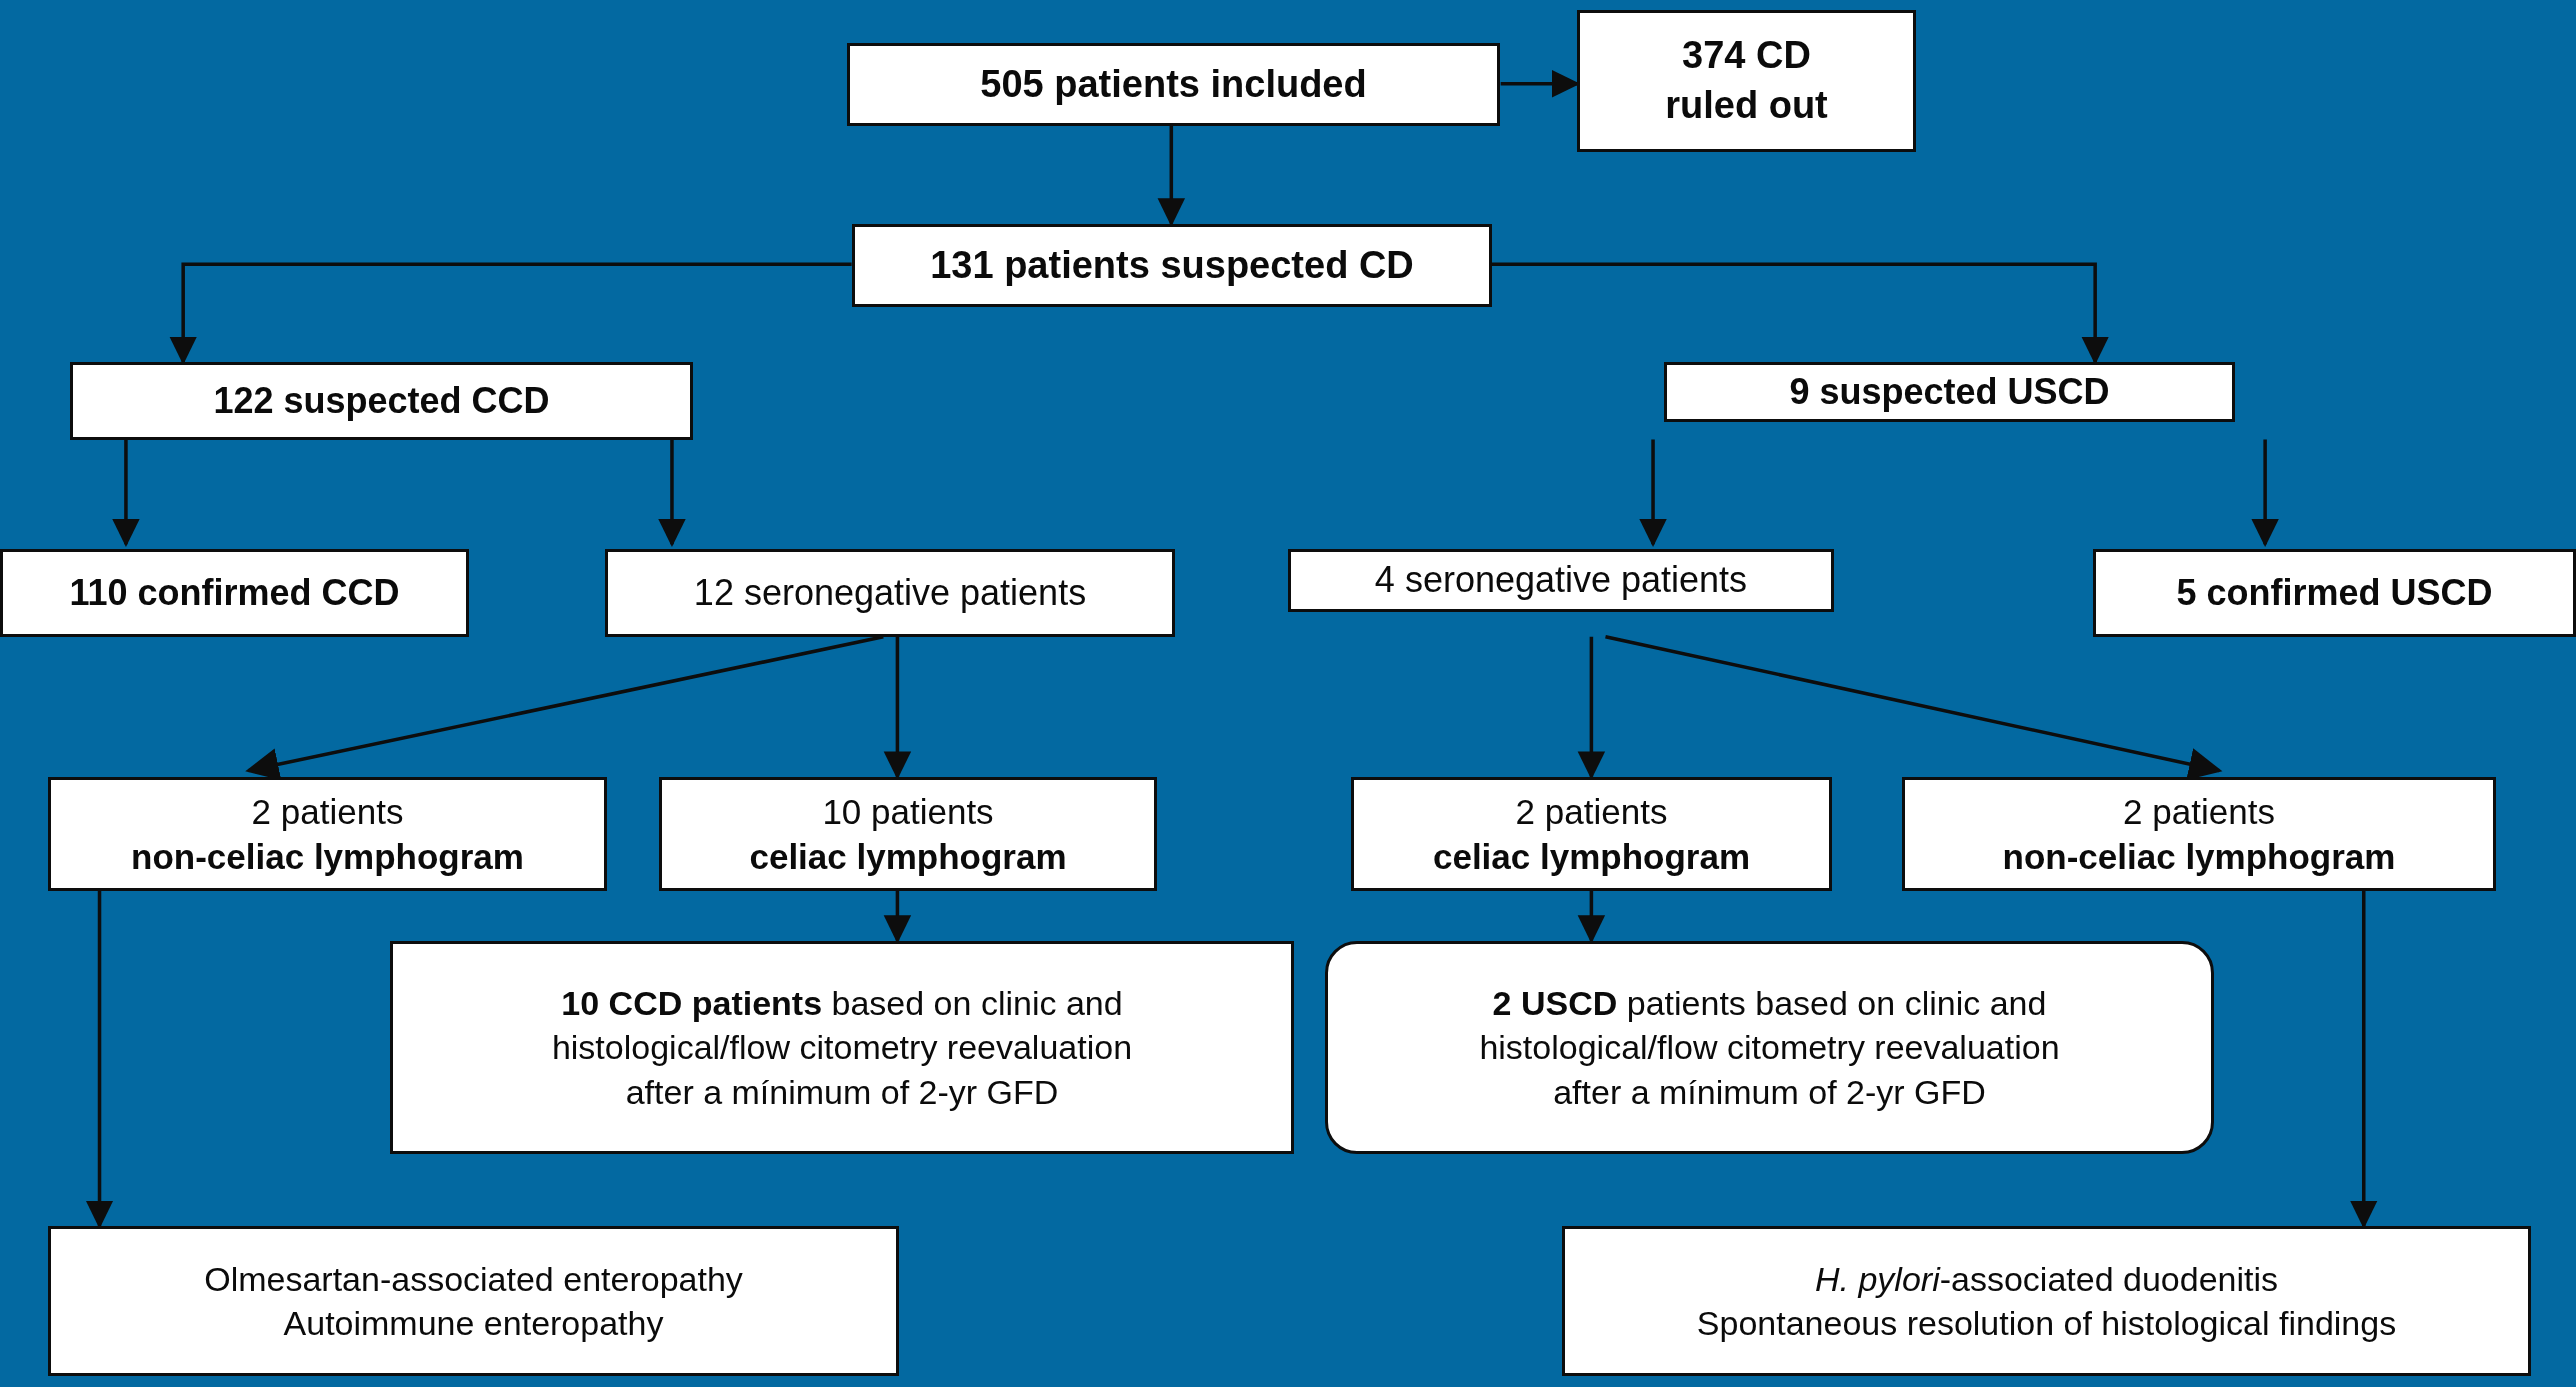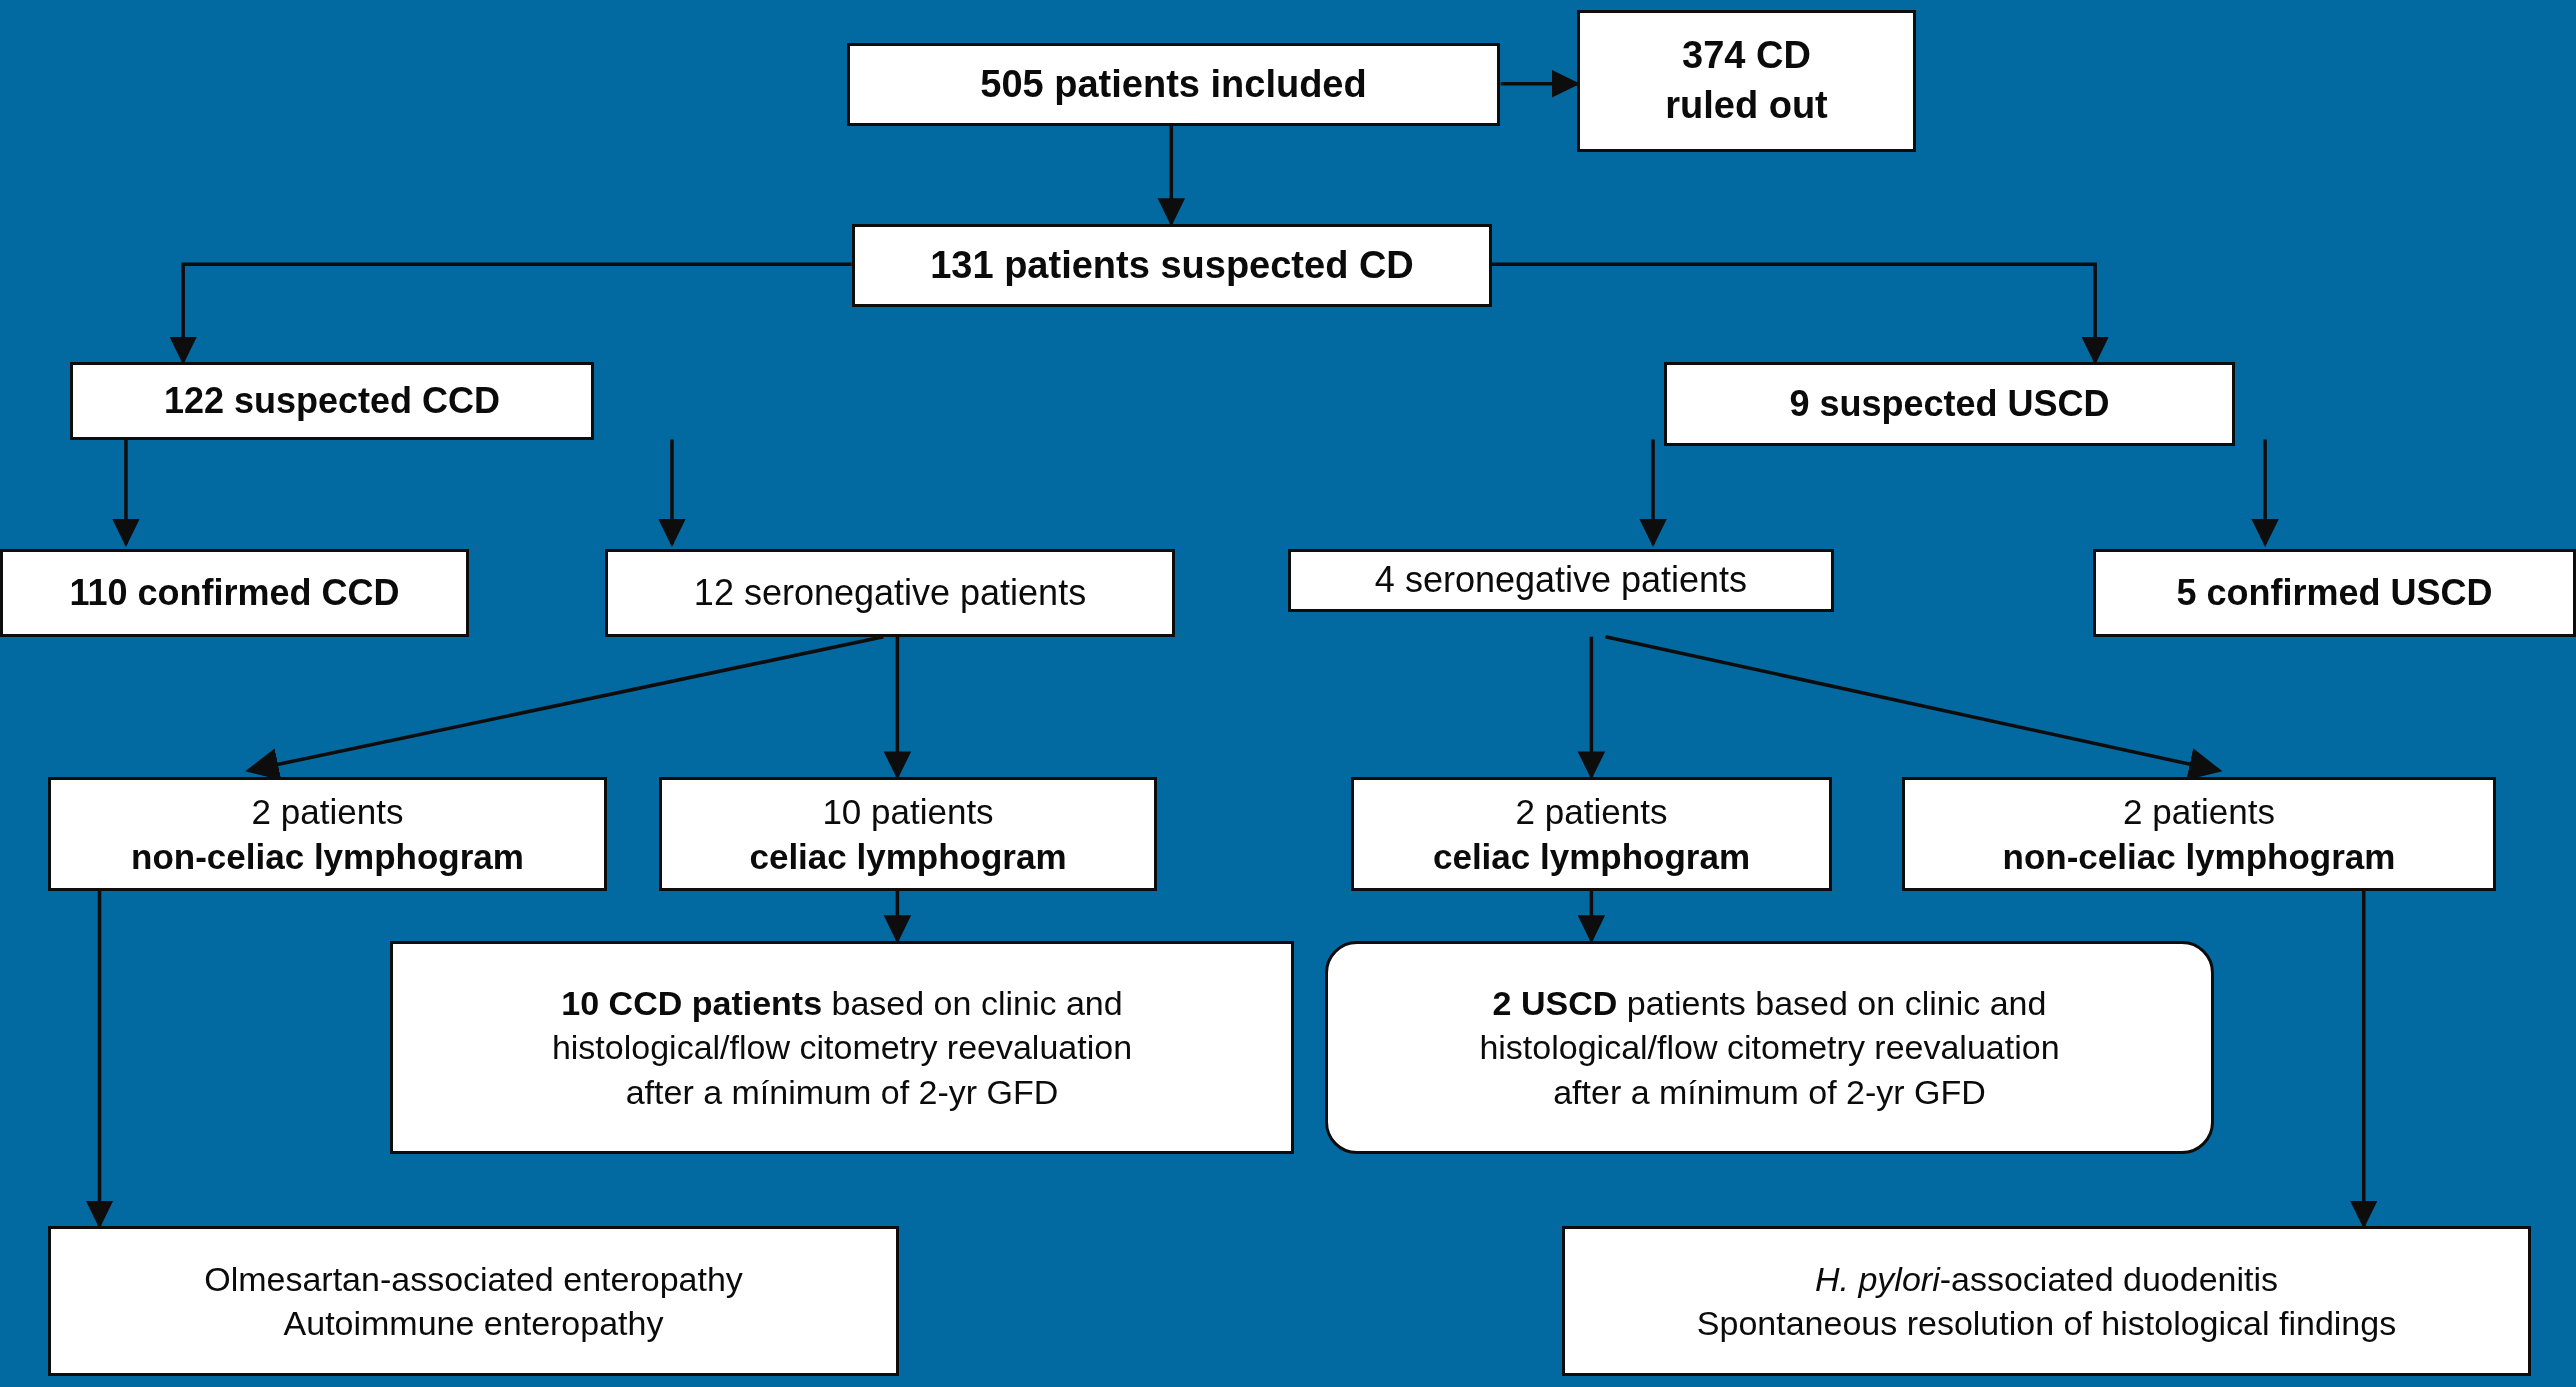--- a/index.html
+++ b/index.html
@@ -99,25 +99,25 @@
 
   <div class="node s-xl" style="left:1577px;top:9.7px;width:339px;height:142px;">
     <span class="ln b">374 CD</span>
     <span class="ln b">ruled out</span>
   </div>
 
   <div class="node s-xl" style="left:852px;top:224px;width:640px;height:83px;">
     <span class="ln b">131 patients suspected CD</span>
   </div>
 
-  <div class="node s-lg" style="left:70px;top:362px;width:524px;height:78px;">
+  <div class="node s-lg" style="left:70px;top:362px;width:623px;height:78px;">
     <span class="ln b">122 suspected CCD</span>
   </div>
 
-  <div class="node s-lg" style="left:1664px;top:362px;width:571px;height:84px;">
+  <div class="node s-lg" style="left:1664px;top:362px;width:571px;height:60px;">
     <span class="ln b">9 suspected USCD</span>
   </div>
 
   <div class="node s-lg" style="left:0px;top:549px;width:469px;height:88px;">
     <span class="ln b">110 confirmed CCD</span>
   </div>
 
   <div class="node s-lg" style="left:605px;top:549px;width:570px;height:88px;">
     <span class="ln r">12 seronegative patients</span>
   </div>

